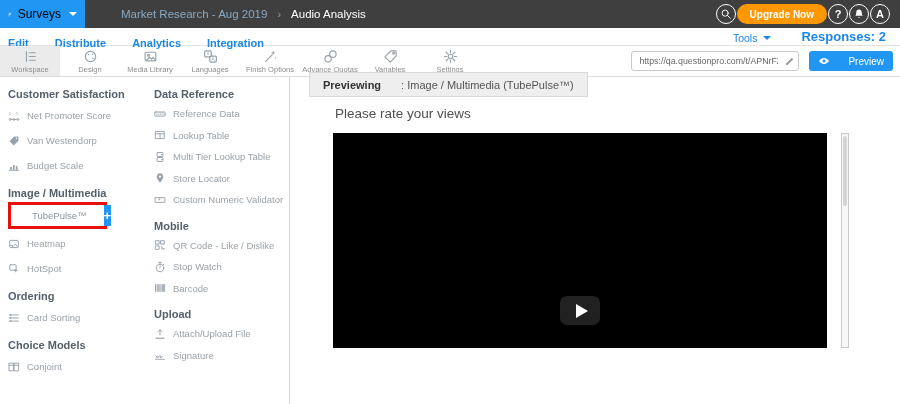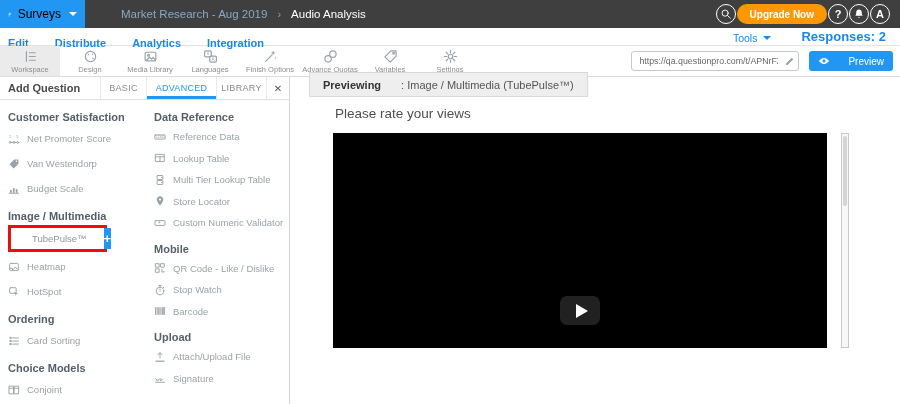--- a/index.html
+++ b/index.html
@@ -210,29 +210,20 @@
           <circle cx="7" cy="7" r="1.7" fill="#2196f3" stroke="none"></circle>
         </svg>
       <span>Preview</span>
     </button>
   </div>
 </div>
 
 <div class="main">
 
   <div class="panel">
-    <div class="panel-head">
-      <div class="panel-title">Add Question</div>
-      <div id="panel-tabs" style="display:flex">
-          <div class="ptab t0">BASIC</div>
-          <div class="ptab t1 active">ADVANCED</div>
-          <div class="ptab t2">LIBRARY</div>
-        </div>
-      <div class="pclose">✕</div>
-    </div>
     <div class="panel-body">
       <div class="colA" id="aq-col1">
           <div class="sec">
             <h4>Customer Satisfaction</h4>
             <div class="qitem">
               <svg class="ic" viewBox="0 0 14 14" width="12" height="12">
                 <text x="1" y="5.5" font-size="5" stroke="none" fill="#98a2aa" font-family="Liberation Sans,sans-serif">1</text>
                 <text x="9.5" y="5.5" font-size="5" stroke="none" fill="#98a2aa" font-family="Liberation Sans,sans-serif">5</text>
                 <circle cx="2.6" cy="11" r="1.1"></circle>
                 <circle cx="7" cy="11" r="1.1"></circle>

